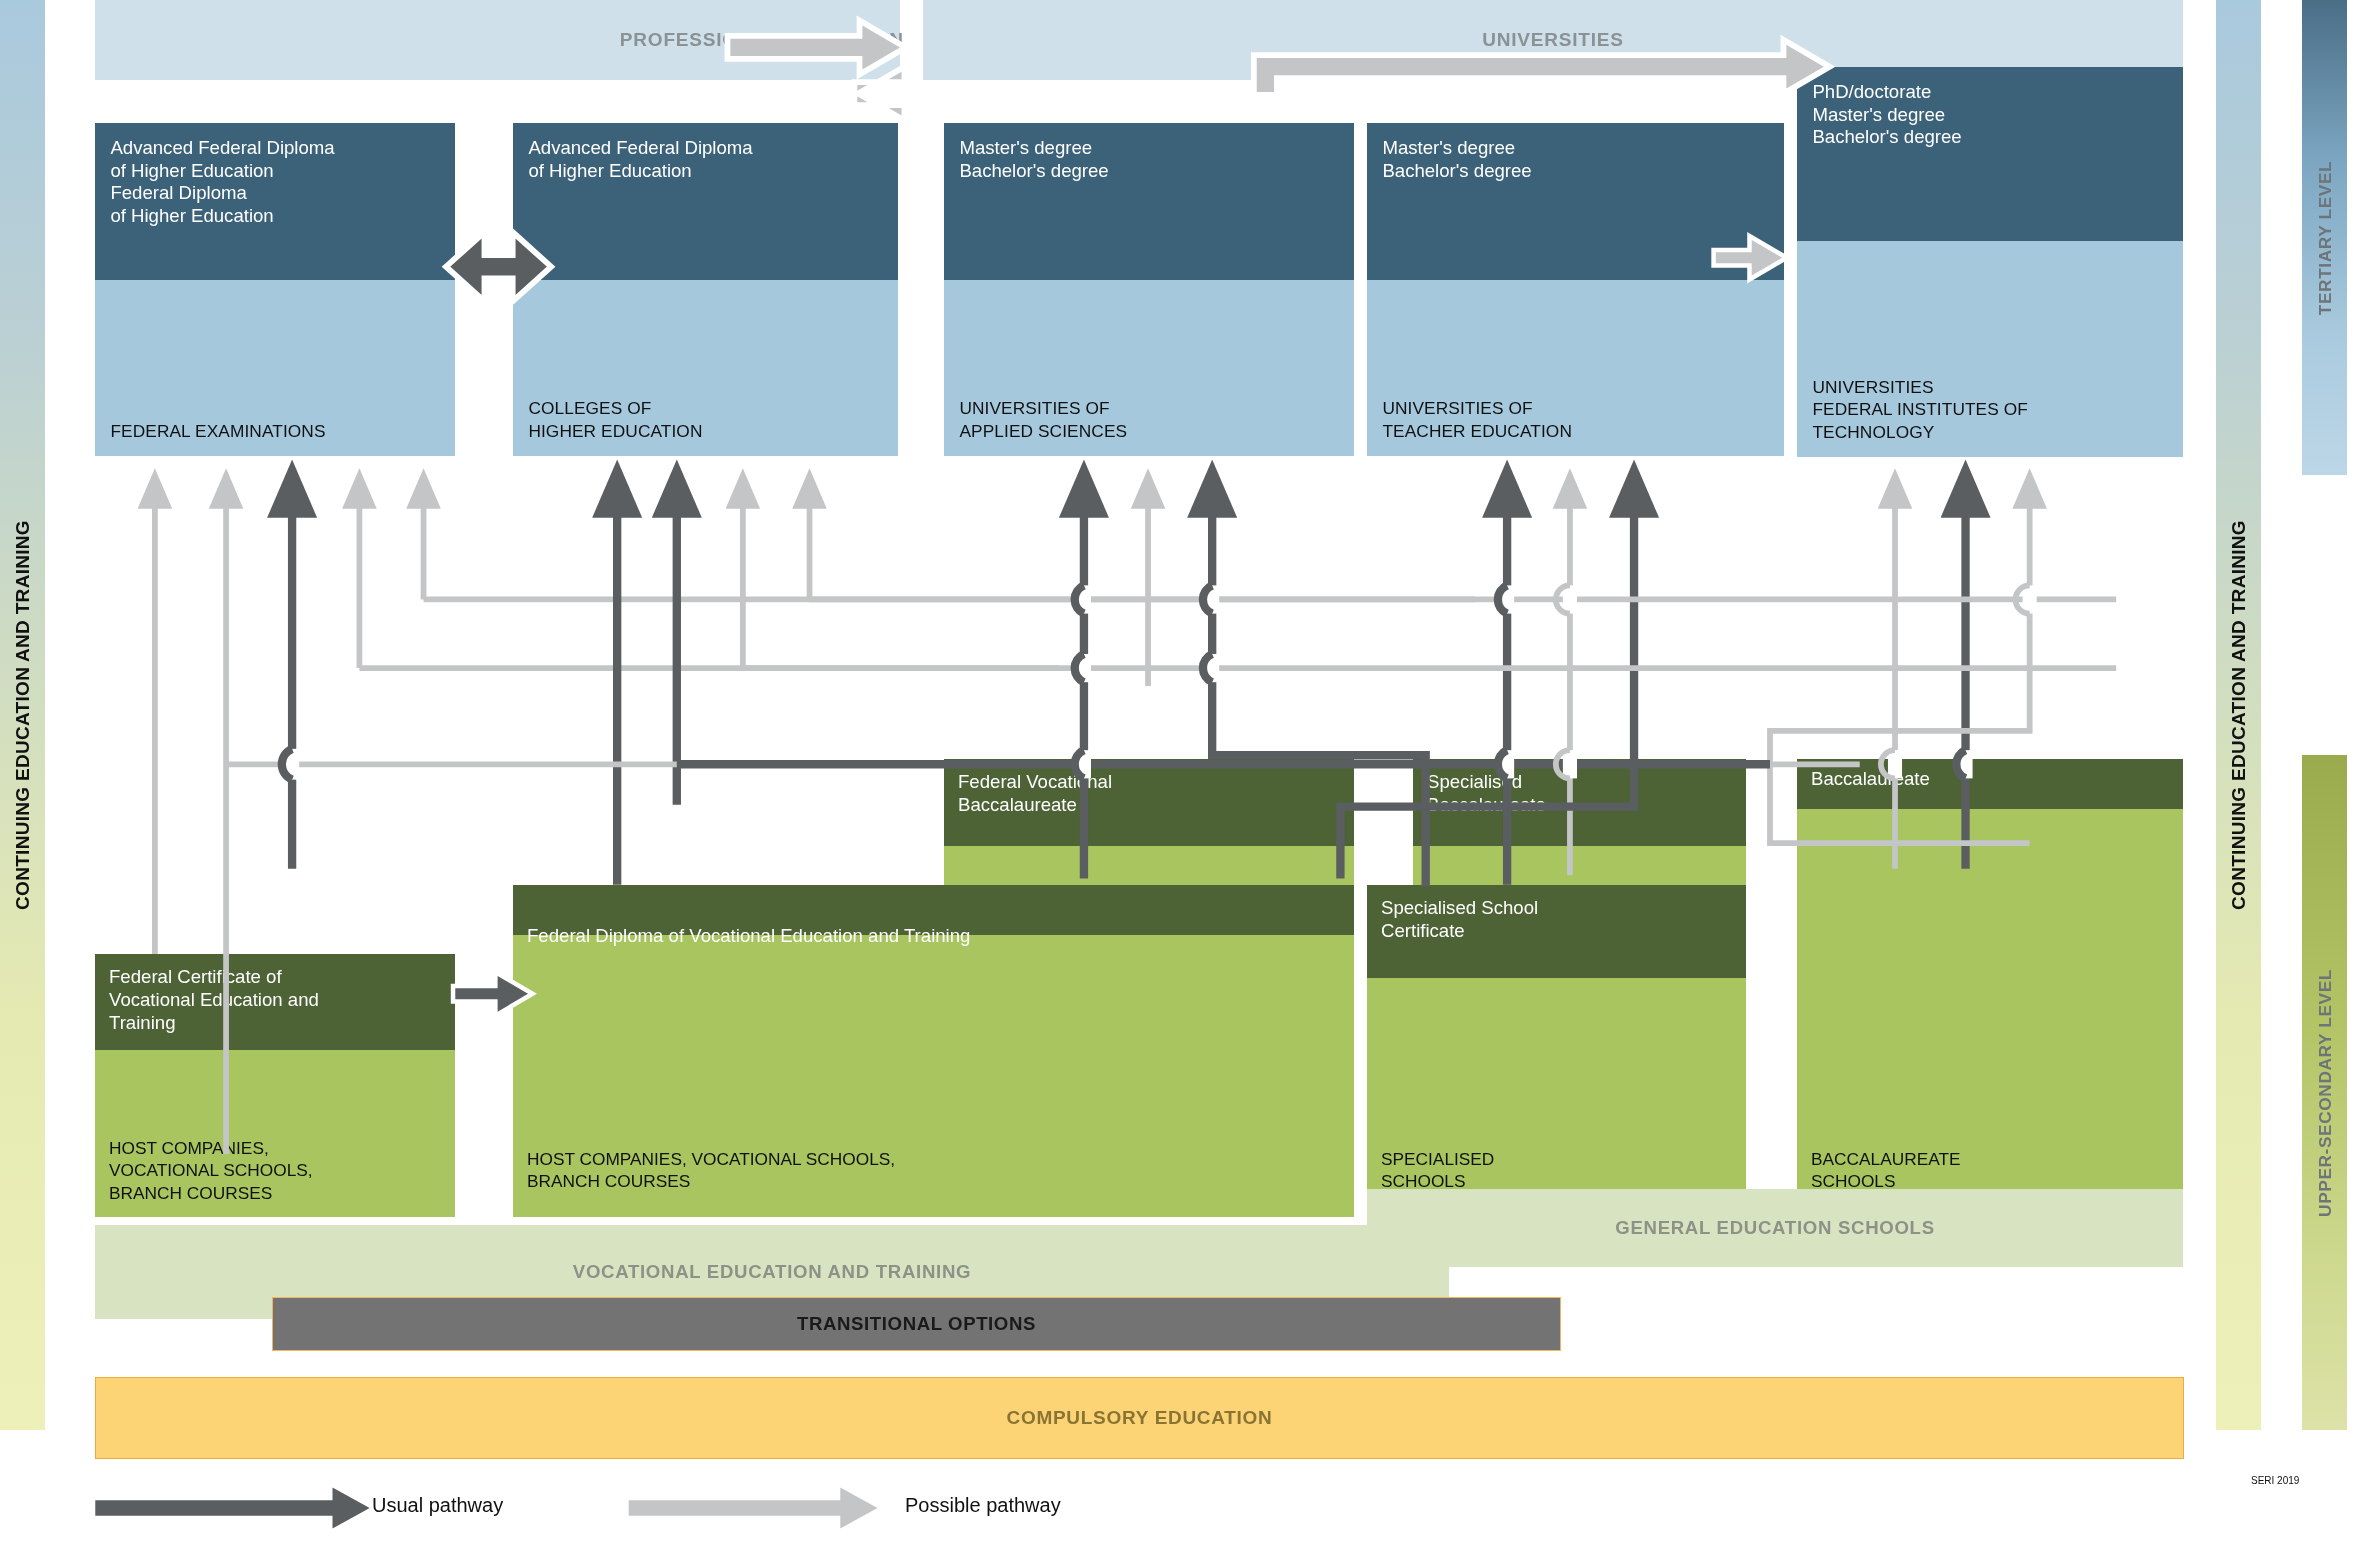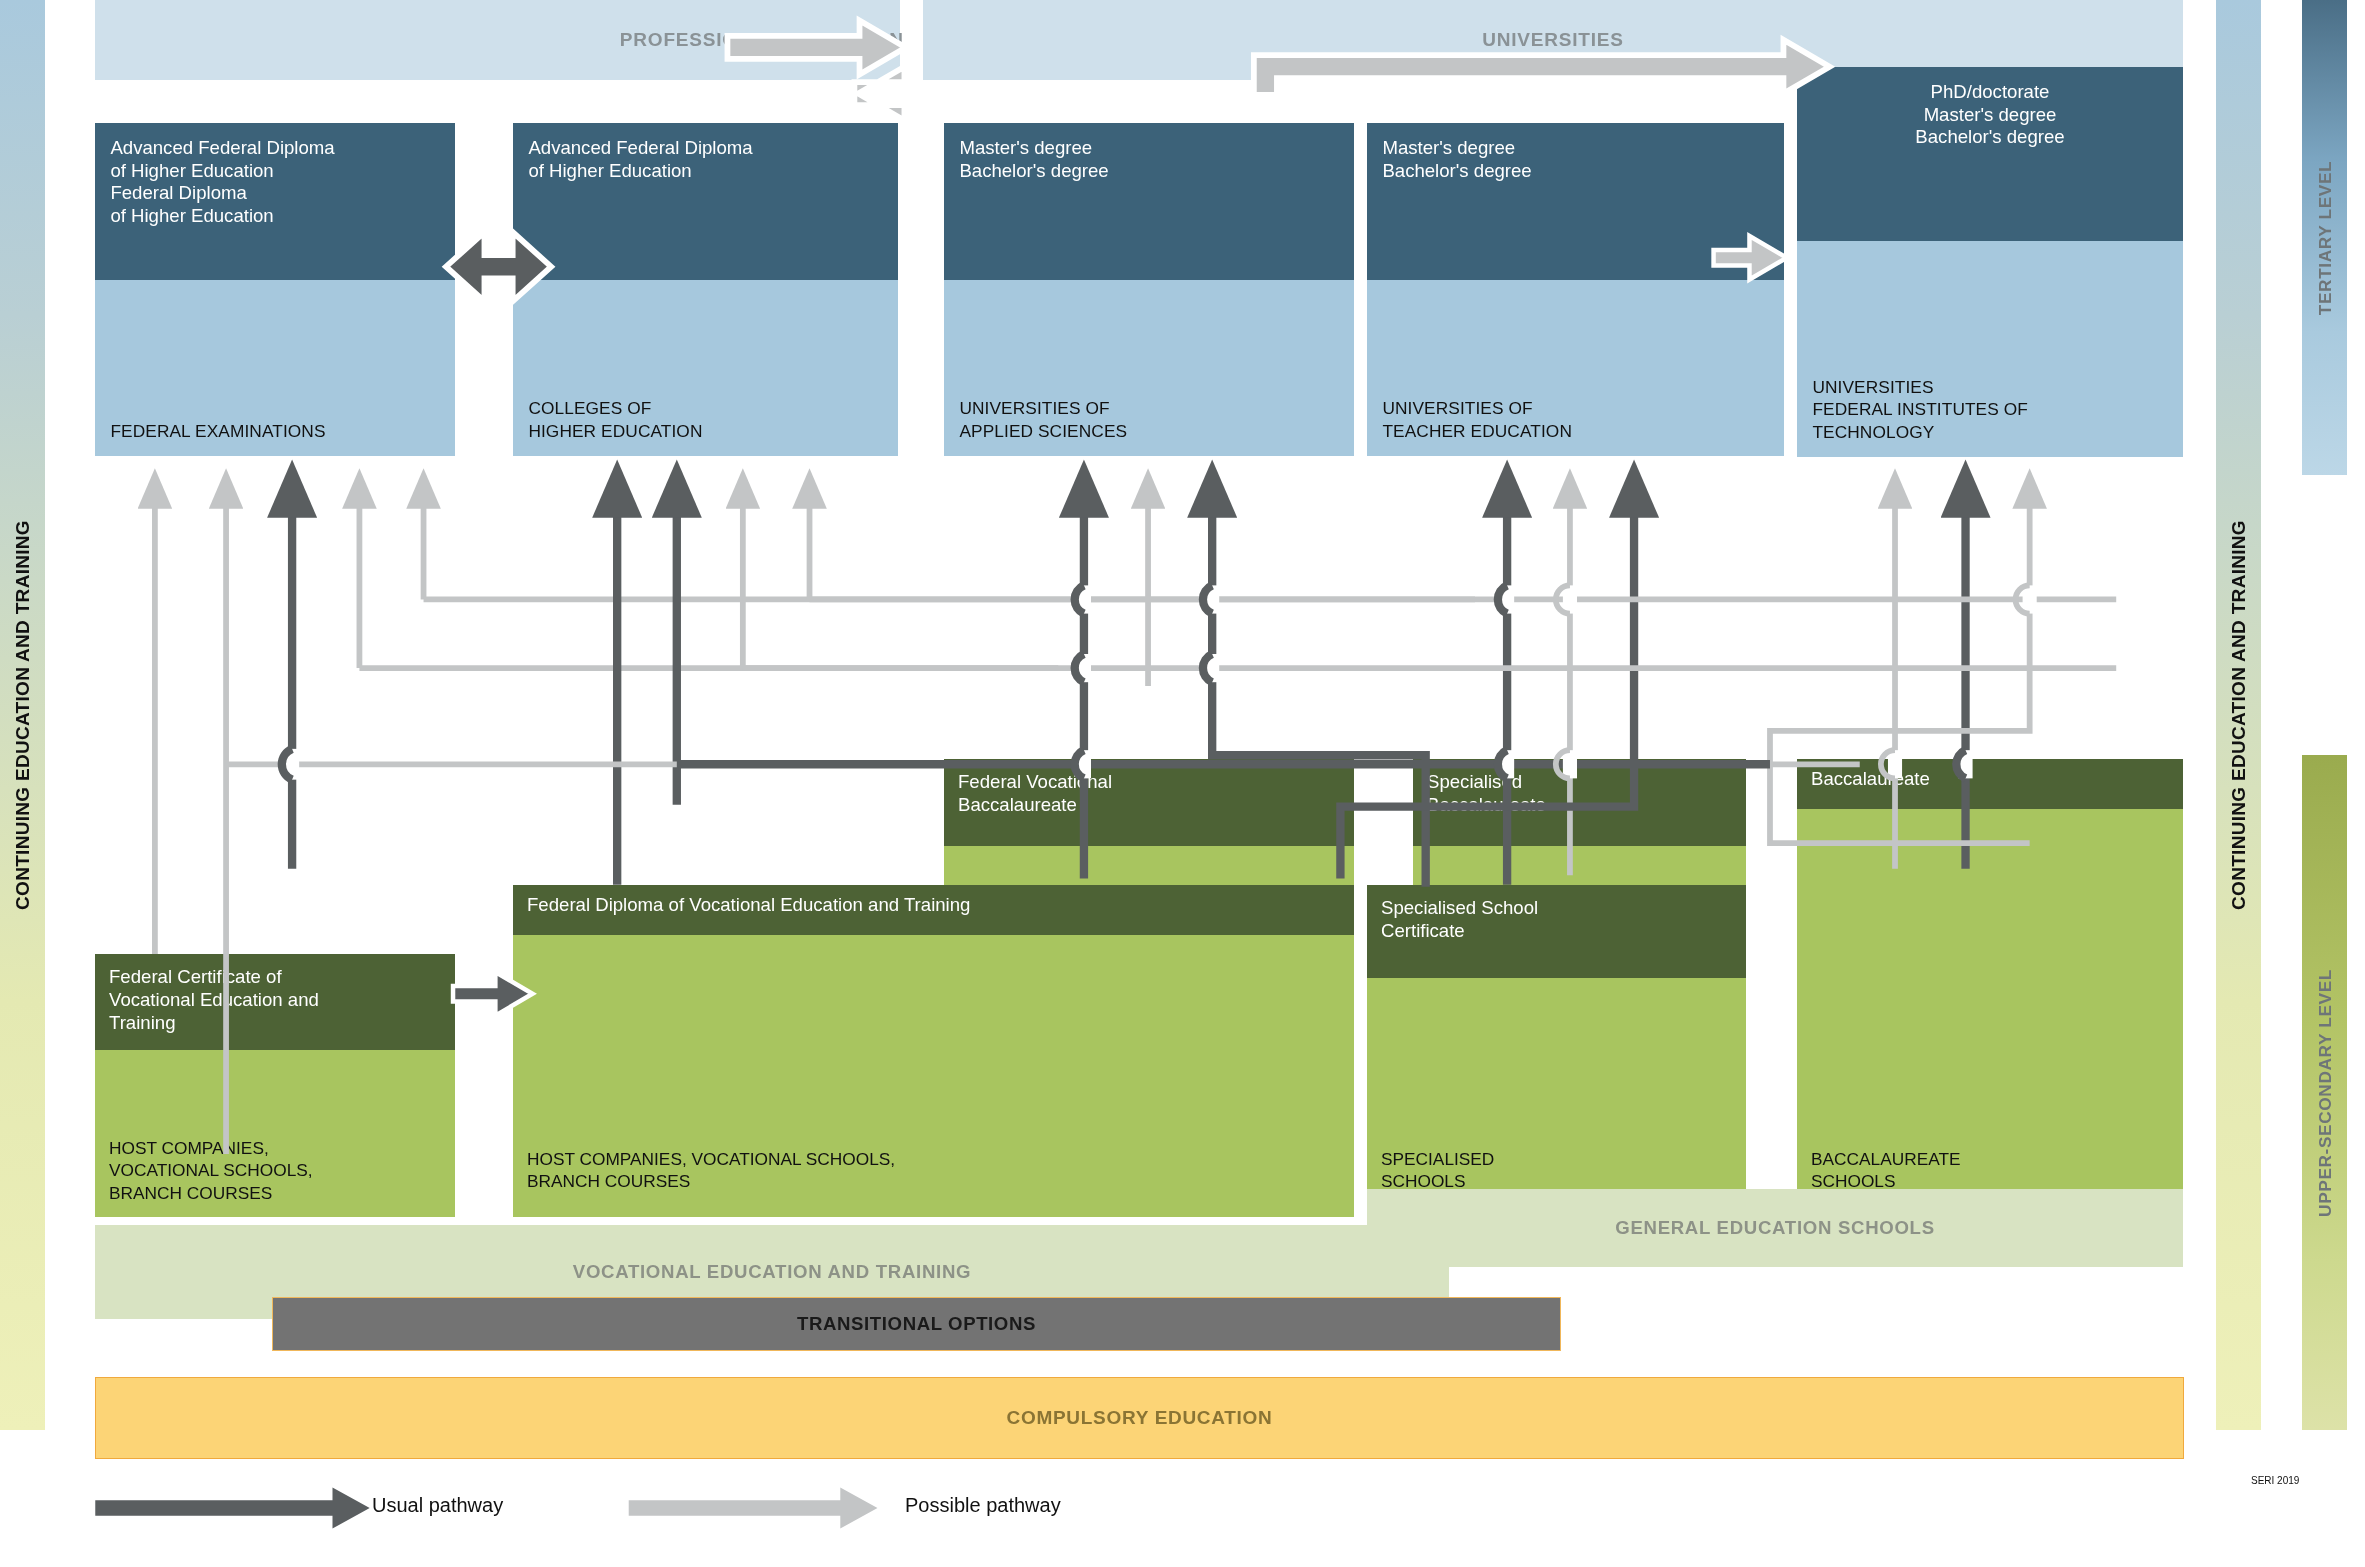--- a/index.html
+++ b/index.html
@@ -134,21 +134,21 @@
     <div class="abs col-dark" style="left:0;top:0;width:417px;height:157px;">
       <div class="deg" style="white-space:pre-line;">Master's degree
 Bachelor's degree</div>
     </div>
     <div class="inst" style="white-space:pre-line;">UNIVERSITIES OF
 TEACHER EDUCATION</div>
   </div>
 
   <div class="abs col-light" style="left:1797px;top:67px;width:386px;height:390px;">
     <div class="abs col-dark" style="left:0;top:0;width:386px;height:174px;">
-      <div class="deg" style="white-space:pre-line;text-align:center;">PhD/doctorate
+      <div class="deg" style="white-space:pre-line;">PhD/doctorate
 Master's degree
 Bachelor's degree</div>
     </div>
     <div class="inst" style="white-space:pre-line;bottom:14px;">UNIVERSITIES
 FEDERAL INSTITUTES OF
 TECHNOLOGY</div>
   </div>
 
   <div class="abs g-light" style="left:944px;top:759px;width:410px;height:128px;">
     <div class="abs g-dark" style="left:0;top:0;width:410px;height:87px;">
@@ -170,21 +170,21 @@
 Vocational Education and
 Training</div>
     </div>
     <div class="g-inst" style="white-space:pre-line;">HOST COMPANIES,
 VOCATIONAL SCHOOLS,
 BRANCH COURSES</div>
   </div>
 
   <div class="abs g-light" style="left:513px;top:885px;width:841px;height:332px;">
     <div class="abs g-dark" style="left:0;top:0;width:841px;height:50px;">
-      <div class="g-cert" style="white-space:pre-line;padding-top:9px;">Federal Diploma of Vocational Education and Training</div>
+      <div class="g-cert" style="white-space:pre-line;padding-top:9px;margin-top:31px;">Federal Diploma of Vocational Education and Training</div>
     </div>
     <div class="g-inst" style="white-space:pre-line;bottom:24.4px;">HOST COMPANIES, VOCATIONAL SCHOOLS,
 BRANCH COURSES</div>
   </div>
 
   <div class="abs g-light" style="left:1367px;top:885px;width:379px;height:332px;">
     <div class="abs g-dark" style="left:0;top:0;width:379px;height:93px;">
       <div class="g-cert" style="white-space:pre-line;">Specialised School
 Certificate</div>
     </div>

